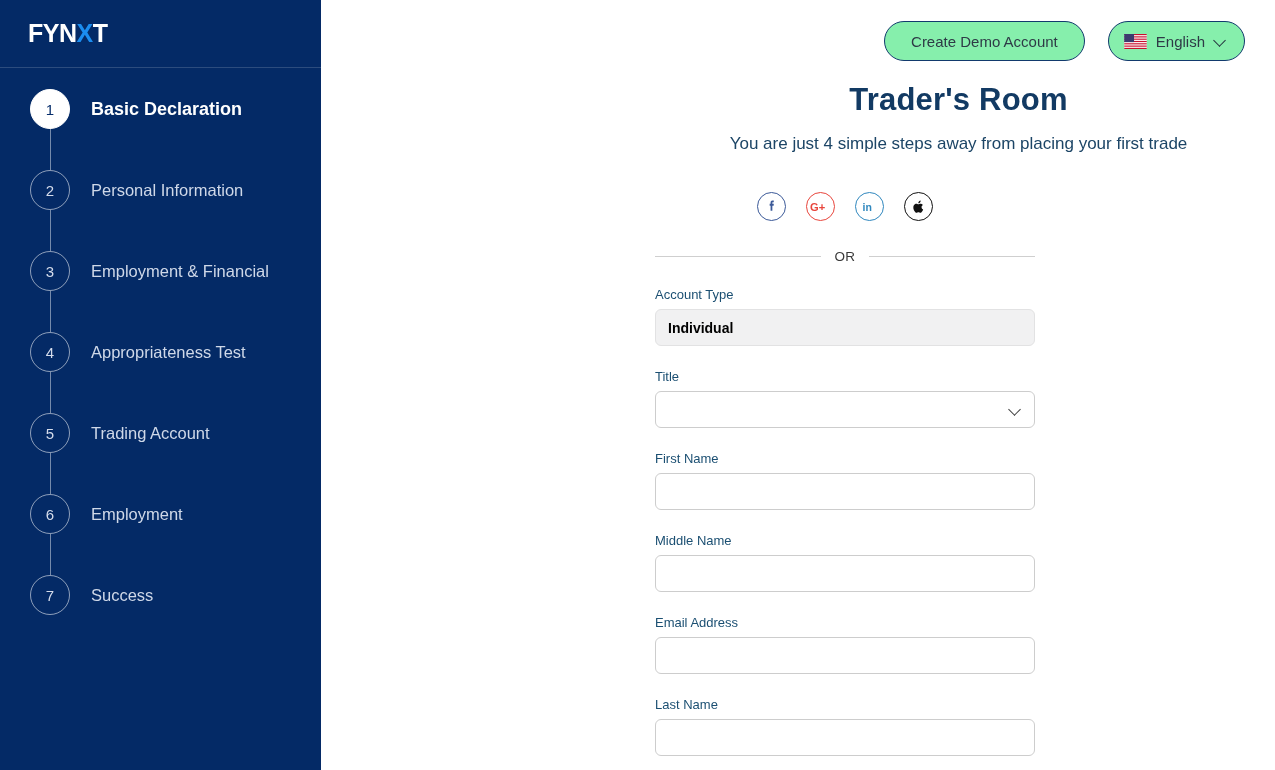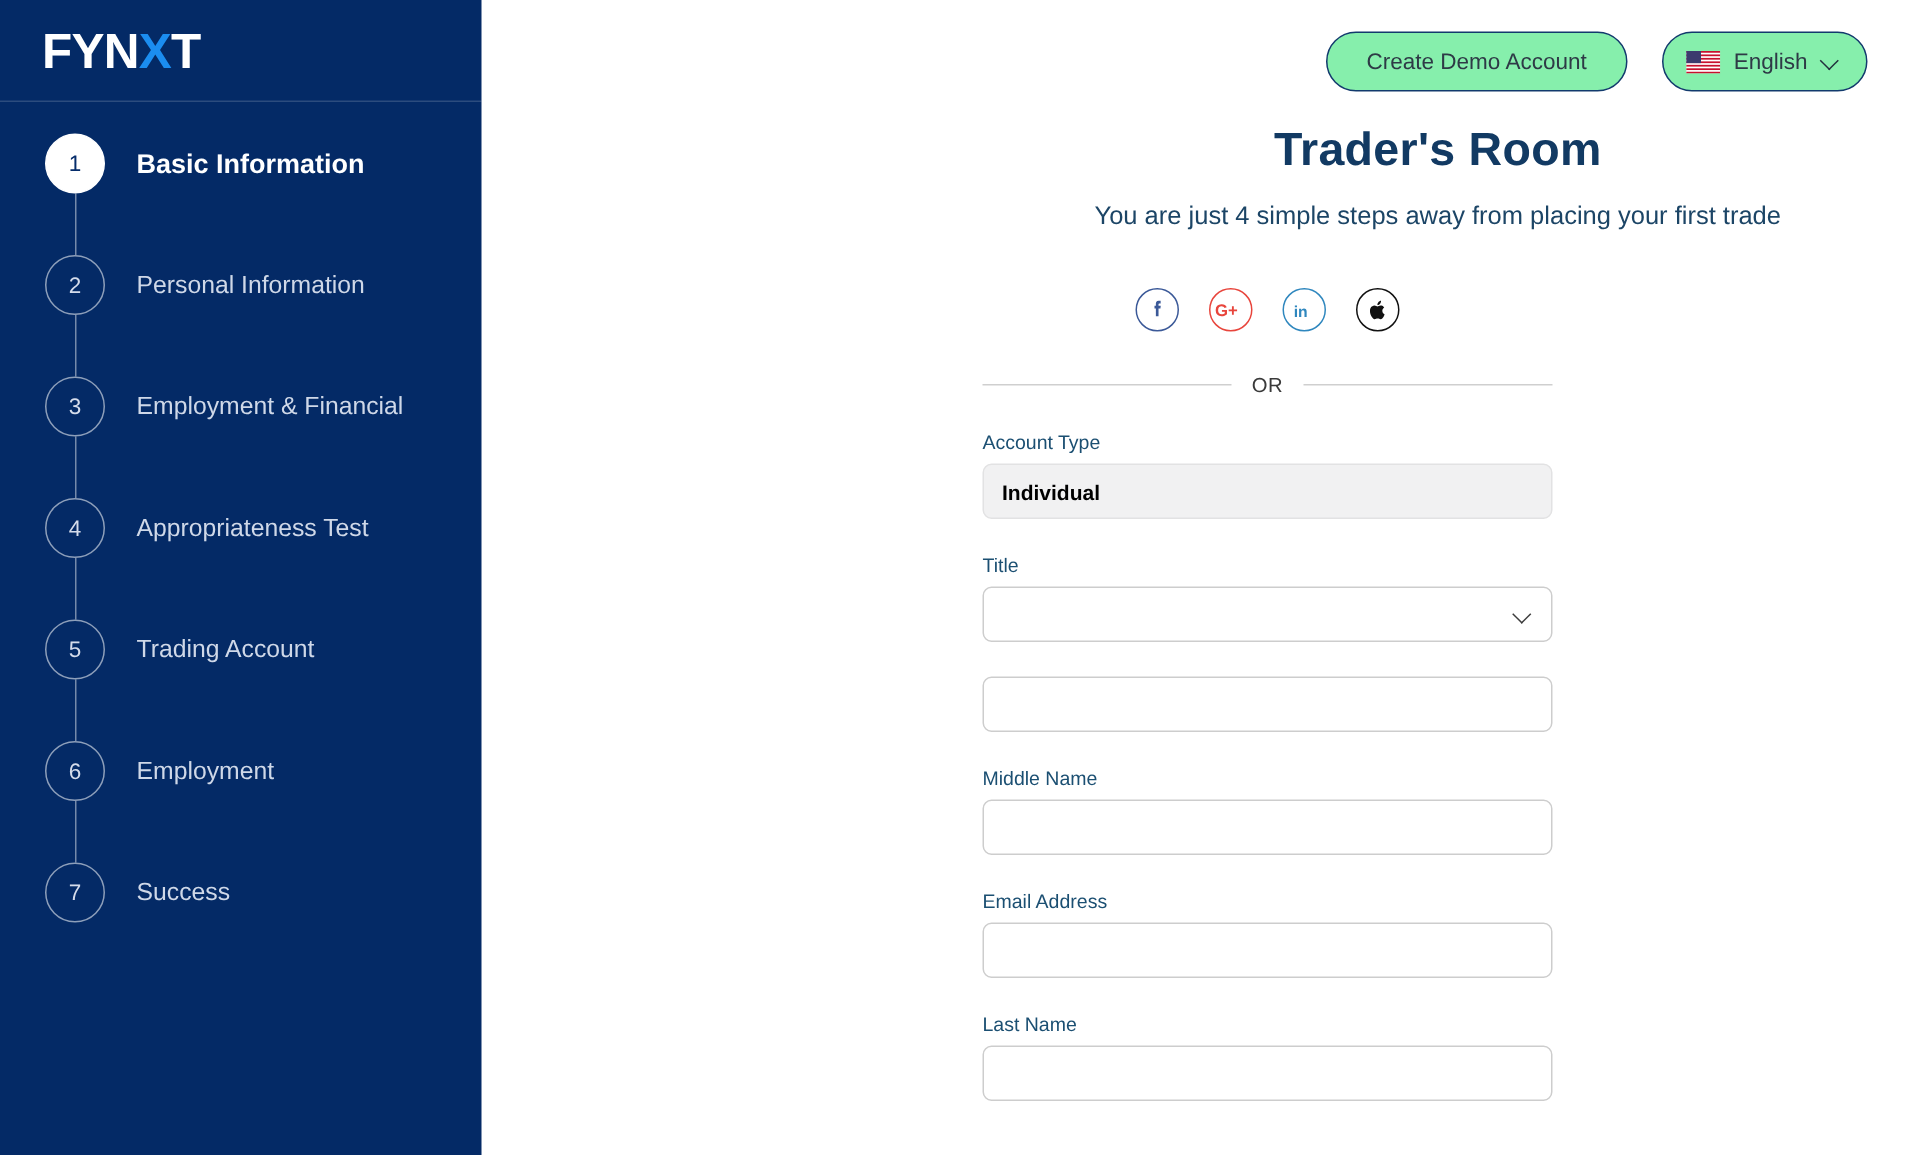--- a/index.html
+++ b/index.html
@@ -18,21 +18,21 @@
     flex: 0 0 321px;
     position: relative;
   }
   .logo-wrap {
     height: 68px;
     display: flex; align-items: center;
     padding-left: 28px;
     border-bottom: 1px solid rgba(255,255,255,0.16);
   }
   .logo {
-    font-size: 33px;
+    font-size: 25px;
     font-weight: bold;
     letter-spacing: -0.5px;
     color: #ffffff;
     line-height: 1;
     font-family: "Liberation Sans", sans-serif;
   }
   .logo .x { color: #1b8df0; }
 
   .steps { padding-top: 21px; position: relative; }
   .step {
@@ -221,21 +221,21 @@
 
 <div class="app">
 
   <aside class="sidebar">
     <div class="logo-wrap">
       <div class="logo"><span>FYN</span><span class="x">X</span><span>T</span></div>
     </div>
     <nav class="steps" id="steps">
         <div class="step active">
           <div class="step-circle">1</div>
-          <div class="step-label">Basic Information</div>
+          <div class="step-label">Basic Declaration</div>
           <div class="step-connector"></div>
         </div>
         <div class="step">
           <div class="step-circle">2</div>
           <div class="step-label">Personal Information</div>
           <div class="step-connector"></div>
         </div>
         <div class="step">
           <div class="step-circle">3</div>
           <div class="step-label">Employment &amp; Financial</div>
@@ -327,20 +327,21 @@
               <input class="field-input readonly" type="text" readonly="readonly" value="Individual" style="">
             </div>
             <div class="field">
               <label class="field-label">Title</label>
               <div class="select-wrap">
                 <input class="field-input" readonly="readonly" style="">
                 <span class="chev"></span>
               </div>
             </div>
             <div class="field">
+              <label class="field-label">First Name</label>
               <input class="field-input" type="text" style="">
             </div>
             <div class="field">
               <label class="field-label">Middle Name</label>
               <input class="field-input" type="text" style="">
             </div>
             <div class="field">
               <label class="field-label">Email Address</label>
               <input class="field-input" type="text" style="">
             </div>

